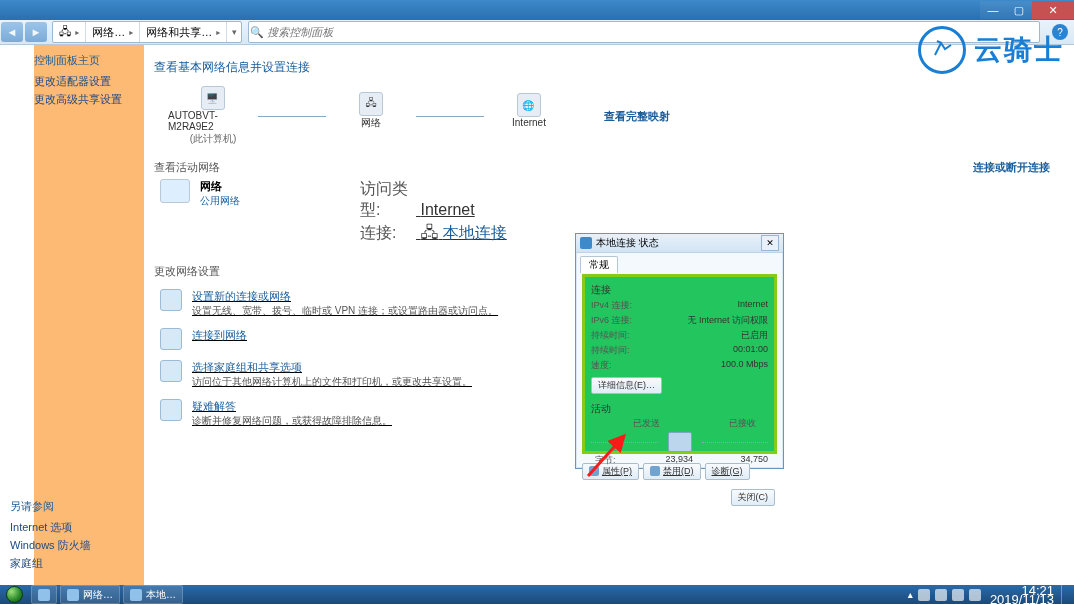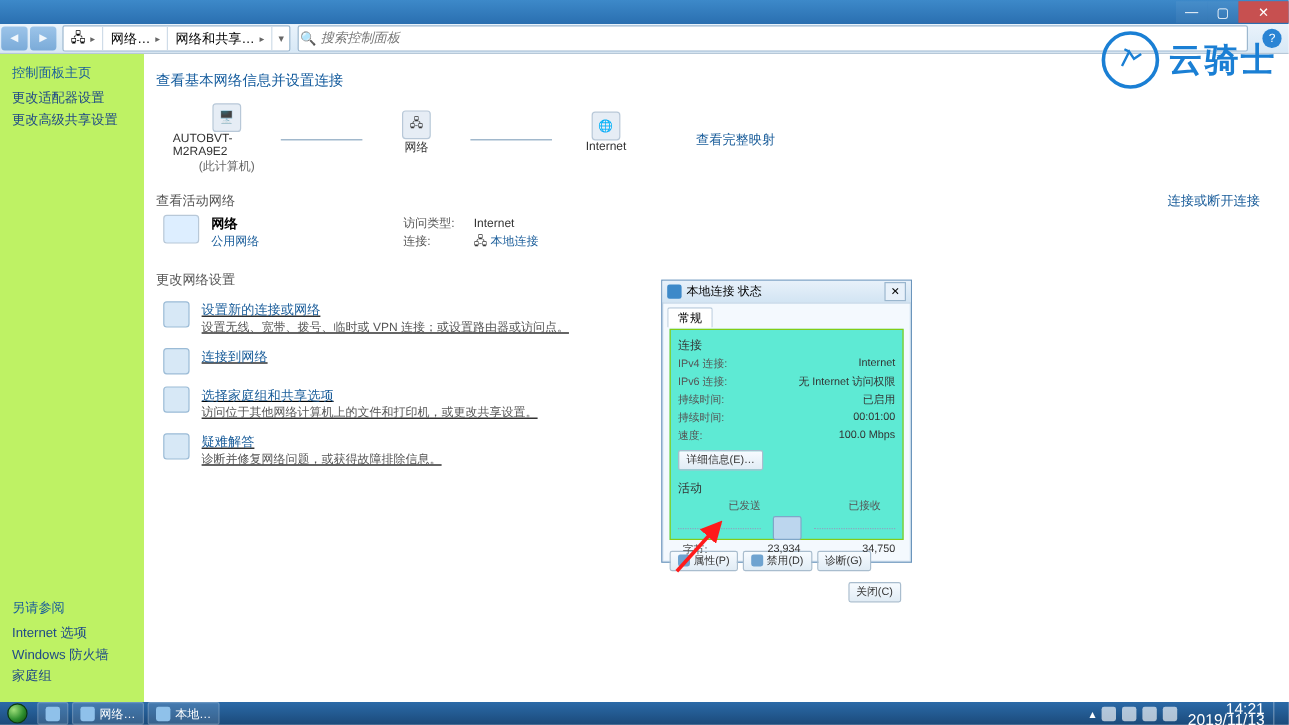--- a/index.html
+++ b/index.html
@@ -17,74 +17,74 @@
   .crumbs{display:flex;align-items:center;height:20px;border:1px solid #9db8cf;background:#fff;margin-left:4px;border-radius:2px;}
   .crumb{padding:0 6px;border-right:1px solid #cfdce8;display:flex;align-items:center;height:100%;color:#000;}
   .crumb .tri{margin-left:4px;font-size:8px;color:#666;}
   .crumbs .drop{width:14px;display:flex;align-items:center;justify-content:center;color:#666;font-size:9px;}
   .searchwrap{flex:1;margin:0 6px 0 6px;display:flex;align-items:center;height:20px;border:1px solid #9db8cf;background:#fff;border-radius:2px;}
   .searchwrap .mag{width:16px;text-align:center;color:#6a8bb0;}
   .searchwrap input{flex:1;border:none;outline:none;font-size:11px;font-style:italic;color:#888;background:transparent;}
   .help{width:16px;height:16px;margin:0 6px;border-radius:50%;background:#2a84d4;color:#fff;display:flex;align-items:center;justify-content:center;font-size:10px;}
   
   .main{display:flex;height:541px;}
-  .side{width:110px;background:#bef264;border-right:0;padding:8px 0 0 10px;}
+  .side{width:110px;background:#fdba74;border-right:0;padding:8px 0 0 0;margin-left:34px;}
   .side a{display:block;color:#204a87;font-size:11px;margin:3px 0;text-decoration:none;}
   .side .hdr{color:#1a5d9a;font-size:11px;margin-bottom:6px;}
   .side .bottom{position:absolute;bottom:30px;left:10px;}
   .content{flex:1;padding:10px 24px 10px 10px;position:relative;}
   .h1{color:#125a9c;font-size:12px;margin:4px 0 10px;}
   .netmap{display:flex;align-items:center;gap:0;margin-left:14px;}
   .node{display:flex;flex-direction:column;align-items:center;width:90px;font-size:10px;color:#333;}
   .node .ic{width:22px;height:22px;background:#e6edf5;border:1px solid #b8c8d8;border-radius:3px;display:flex;align-items:center;justify-content:center;}
   .node .lab2{color:#666;}
   .edge{width:68px;height:0;border-top:1px solid #8aa7c0;}
-  .maplink{color:#1a5d9a;font-size:11px;margin-left:30px;}
+  .maplink{color:#1a5d9a;font-size:11px;margin-left:30px;font-weight:bold;}
   .sec{margin-top:14px;}
   .sechdr{font-size:11px;color:#555;}
   .row{display:flex;margin-top:4px;}
   .netic{width:28px;height:22px;background:#def;border:1px solid #b8c8d8;border-radius:3px;margin:0 10px 0 6px;}
   .netname{color:#000;font-weight:bold;font-size:11px;}
   .nettype{color:#1a5d9a;font-size:10px;}
-  .kv{font-size:10px;color:#333;}
+  .kv{font-size:16px;color:#333;text-decoration:underline;}
   .kv .k{color:#555;display:inline-block;width:56px;}
   .kv .v{color:#333;}
   .kv a{color:#1a5d9a;text-decoration:none;}
   .tasks{margin-top:16px;}
   .task{display:flex;margin:10px 0 0 6px;text-decoration:underline;}
   .task .tic{width:20px;height:20px;background:#d7e8f6;border:1px solid #9bbbd6;border-radius:3px;margin-right:10px;flex:0 0 auto;}
   .task .tt{color:#1a5d9a;font-size:11px;}
   .task .td{color:#555;font-size:10px;}
   
   .dlg{position:absolute;left:431px;top:188px;width:207px;height:234px;background:#f4f9fe;border:1px solid #6b95bc;box-shadow:0 0 0 1px #d9e8f4 inset;font-size:10px;}
   .dlgtitle{height:18px;background:linear-gradient(#e8f1fa,#d2e4f3);display:flex;align-items:center;padding:0 4px;border-bottom:1px solid #bfd3e4;}
   .dlgtitle .ic{width:12px;height:12px;background:#3d89c9;border-radius:2px;margin-right:4px;}
   .dlgtitle .x{margin-left:auto;width:16px;height:14px;border:1px solid #9ab6ce;background:#e8f1fa;display:flex;align-items:center;justify-content:center;font-size:9px;}
   .tabrow{height:18px;padding:3px 4px 0;}
   .tab{display:inline-block;border:1px solid #b3c7d9;border-bottom:none;background:#fff;padding:1px 8px;font-size:10px;border-radius:2px 2px 0 0;}
-  .tabbody{margin:0 6px 6px;border:1px solid #84cc16;background:#5eead4;height:166px;padding:4px 6px;position:relative;}
+  .tabbody{margin:0 6px 6px;border:3px solid #84cc16;background:#22c55e;height:166px;padding:4px 6px;position:relative;}
   .grp{font-size:10px;color:#333;margin:2px 0 1px;}
   .line{display:flex;font-size:9px;color:#333;margin:2px 0;}
   .line .lk{color:#555;}
   .line .lv{margin-left:auto;color:#333;}
   .btnsm{display:inline-block;border:1px solid #a9bdce;background:linear-gradient(#f7fbff,#e1ecf5);padding:1px 6px;font-size:9px;border-radius:2px;color:#333;margin-top:3px;}
   .btnsm .bic{display:inline-block;width:10px;height:10px;background:#6fa3d0;border-radius:2px;margin-right:3px;vertical-align:-2px;}
   .act{margin-top:8px;}
   .actrow{display:flex;align-items:center;justify-content:center;gap:10px;margin-top:2px;}
   .mon{width:22px;height:18px;background:#bcd6ee;border:1px solid #7fa6c8;border-radius:2px;}
   .bar{flex:1;height:0;border-top:1px dotted #8aa7c0;}
   .acthdr{display:flex;font-size:9px;color:#555;}
   .acthdr span:first-child{margin-left:42px;}
   .acthdr span:last-child{margin-left:auto;margin-right:12px;}
   .bytes{display:flex;font-size:9px;color:#333;margin-top:2px;}
   .bytes .bk{color:#555;margin-left:4px;}
   .bytes .bv{margin-left:auto;}
   .bytes .bv2{margin-left:50px;}
   .dlgbtns{display:flex;gap:4px;padding:0 6px;}
-  .dlgbtns .btnsm{flex:0 0 auto;}
+  .dlgbtns .btnsm{flex:0 0 auto;text-decoration:underline;}
   .closebtn{text-align:right;margin:6px 8px 0 0;}
   
   .arrow{position:absolute;left:440px;top:385px;pointer-events:none;}
   .arrow svg{display:block;}
   
   .water{position:absolute;right:10px;top:26px;display:flex;align-items:center;color:#1a7fd4;font-size:28px;font-weight:600;letter-spacing:2px;pointer-events:none;}
   .water .wic{width:42px;height:42px;border:3px solid #1a7fd4;border-radius:50%;margin-right:8px;display:flex;align-items:center;justify-content:center;}
   
   .taskbar{position:absolute;left:0;right:0;bottom:0;height:19px;background:linear-gradient(#2b6aa8,#1b4a7a);display:flex;align-items:center;color:#fff;font-size:10px;}
   .start{width:28px;height:19px;display:flex;align-items:center;justify-content:center;}

